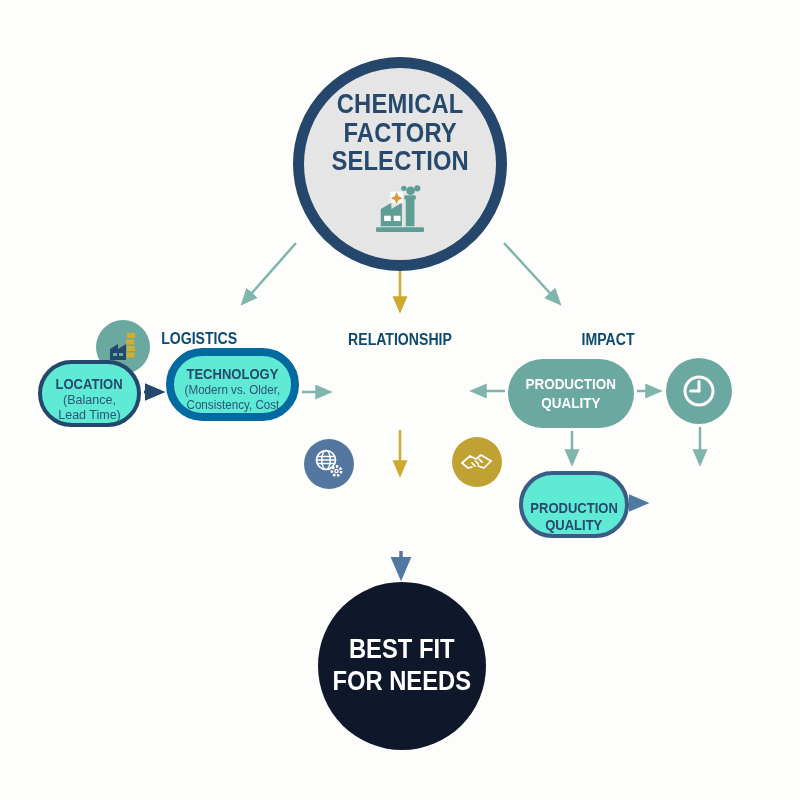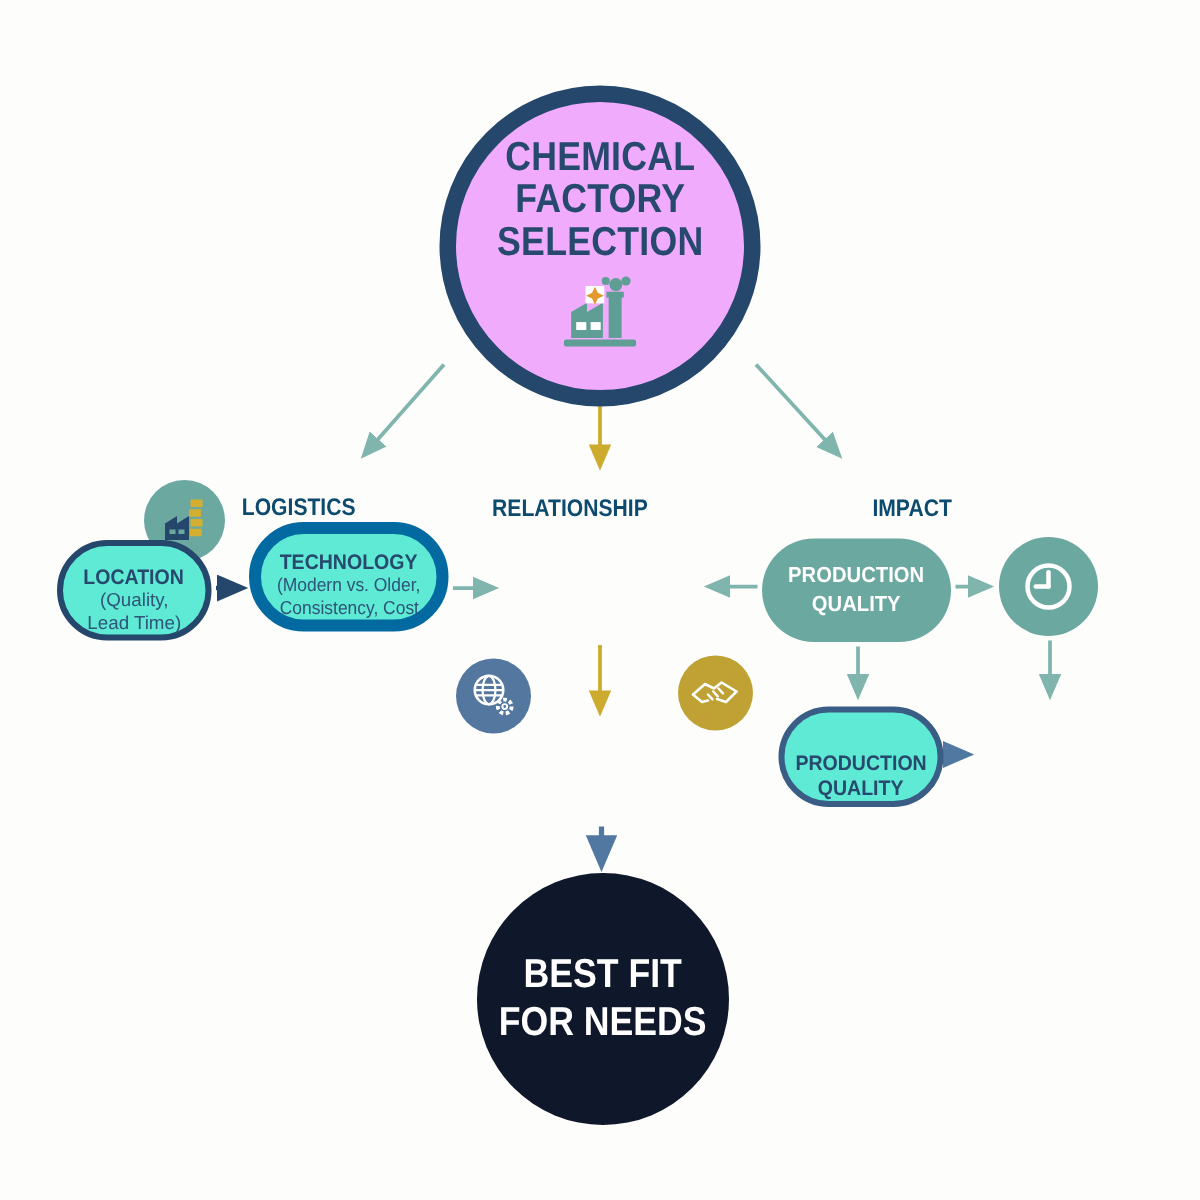--- a/index.html
+++ b/index.html
@@ -4,28 +4,28 @@
 <style>
   html,body{margin:0;padding:0;}
   body{width:800px;height:800px;background:#fdfdfb;font-family:"Liberation Sans",sans-serif;overflow:hidden;}
   .stage{position:relative;width:800px;height:800px;}
   .connector-layer{position:absolute;left:0;top:0;z-index:1;}
   .node{position:absolute;z-index:2;box-sizing:border-box;display:flex;flex-direction:column;align-items:center;justify-content:center;text-align:center;}
   .cond{display:inline-block;transform:scaleX(0.88);transform-origin:center;white-space:nowrap;}
   .cond95{display:inline-block;transform:scaleX(0.93);transform-origin:center;white-space:nowrap;}
 
   
-  .hub{left:293px;top:57px;width:214px;height:214px;border:11px solid #24476b;border-radius:50%;background:#f0abfc;gap:4px;}
+  .hub{left:293px;top:57px;width:214px;height:214px;border:11px solid #24476b;border-radius:50%;background:#e5e5e5;gap:4px;}
   .hub-title{color:#27496d;font-weight:bold;font-size:27px;line-height:1.06;letter-spacing:0.2px;}
   .hub-icon{margin-top:4px;}
 
   
   .branch-label{position:absolute;z-index:2;color:#0c4a6e;font-weight:bold;font-size:16px;text-align:center;}
   .bl-logistics{left:144px;top:330px;width:110px;}
-  .bl-relationship{left:320px;top:331px;width:120px;}
+  .bl-relationship{left:340px;top:331px;width:120px;}
   .bl-impact{left:558px;top:331px;width:100px;}
 
   
   .oval{border-radius:40px;background:#5eead4;justify-content:flex-end;}
   .oval .title{color:#27496d;font-weight:bold;font-size:14px;line-height:1.2;}
   .oval .sub{color:#2e5478;font-size:12.5px;line-height:1.22;}
   .location{left:38px;top:360px;width:103px;height:67px;border:4px solid #24476b;}
   .technology{left:166px;top:348px;width:133px;height:73px;border:8px solid #0369a1;}
   .communication{left:336px;top:358px;width:130px;height:69px;border:3px solid #c4a32f;}
   .pq-filled{left:508px;top:359px;width:126px;height:69px;background:#6ba89f;border-radius:36px;}
@@ -113,21 +113,21 @@
       <rect x="21" y="10.5" width="8" height="5" fill="#d4af2f"></rect>
       <rect x="22" y="17" width="8" height="5" fill="#d4af2f"></rect>
       <rect x="21.5" y="23.5" width="8" height="5" fill="#d4af2f"></rect>
       <rect x="8" y="24" width="4" height="3" fill="#6ba89f"></rect>
       <rect x="14" y="24" width="4" height="3" fill="#6ba89f"></rect>
     </svg>
   </div>
 
   <div class="node oval location">
     <div class="title"><span class="cond95">LOCATION</span></div>
-    <div class="sub">(Quality,</div>
+    <div class="sub">(Balance,</div>
     <div class="sub">Lead Time)</div>
   </div>
 
   <div class="node oval technology">
     <div class="title"><span class="cond95">TECHNOLOGY</span></div>
     <div class="sub"><span class="cond95">(Modern vs. Older,</span></div>
     <div class="sub"><span class="cond95">Consistency, Cost</span></div>
   </div>
 
 

